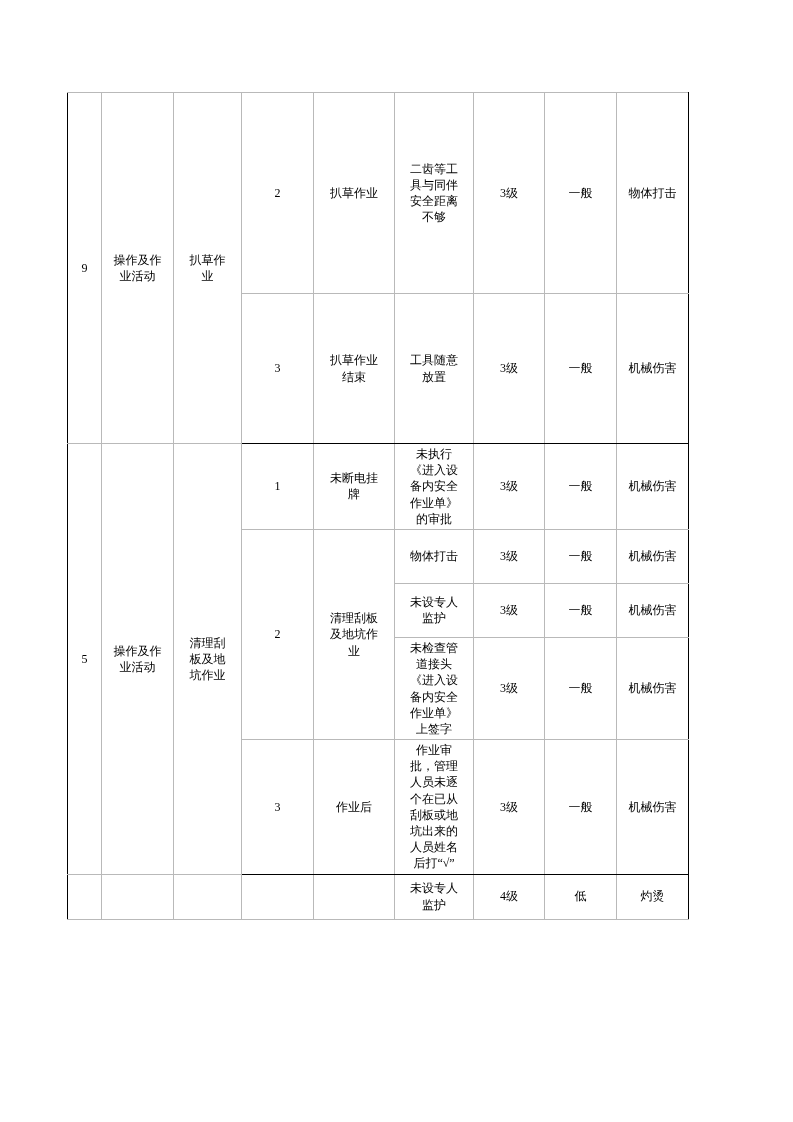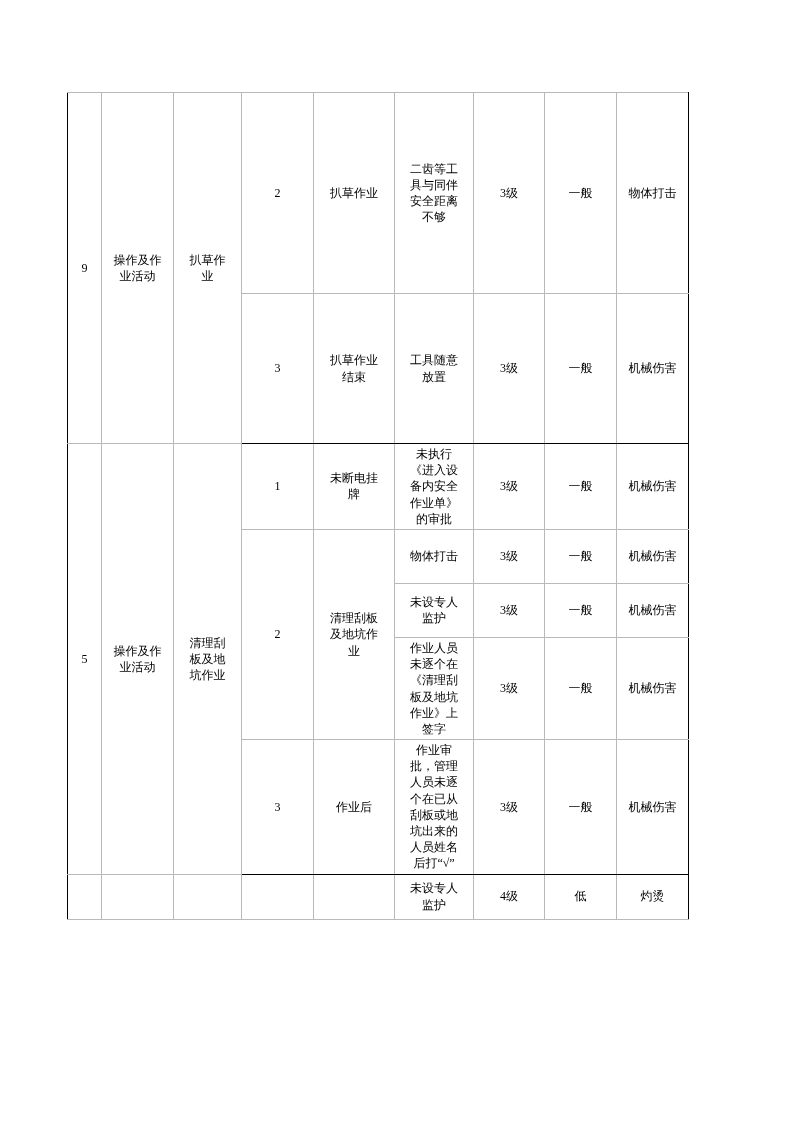--- a/index.html
+++ b/index.html
@@ -127,21 +127,21 @@
       </tr>
 
       <tr>
         <td class="h-sm">未设专人监护</td>
         <td class="h-sm">3级</td>
         <td class="h-sm">一般</td>
         <td class="outer-right h-sm">机械伤害</td>
       </tr>
 
       <tr>
-        <td class="h-md">作业人员未逐个在《清理刮板及地坑作业》上签字</td>
+        <td class="h-md">未检查管道接头《进入设备内安全作业单》上签字</td>
         <td class="h-md">3级</td>
         <td class="h-md">一般</td>
         <td class="outer-right h-md">机械伤害</td>
       </tr>
 
       <tr class="grp-bottom">
         <td class="h-lg">3</td>
         <td class="h-lg">作业后</td>
         <td class="h-lg">作业审批，管理人员未逐个在已从刮板或地坑出来的人员姓名后打“√”</td>
         <td class="h-lg">3级</td>

